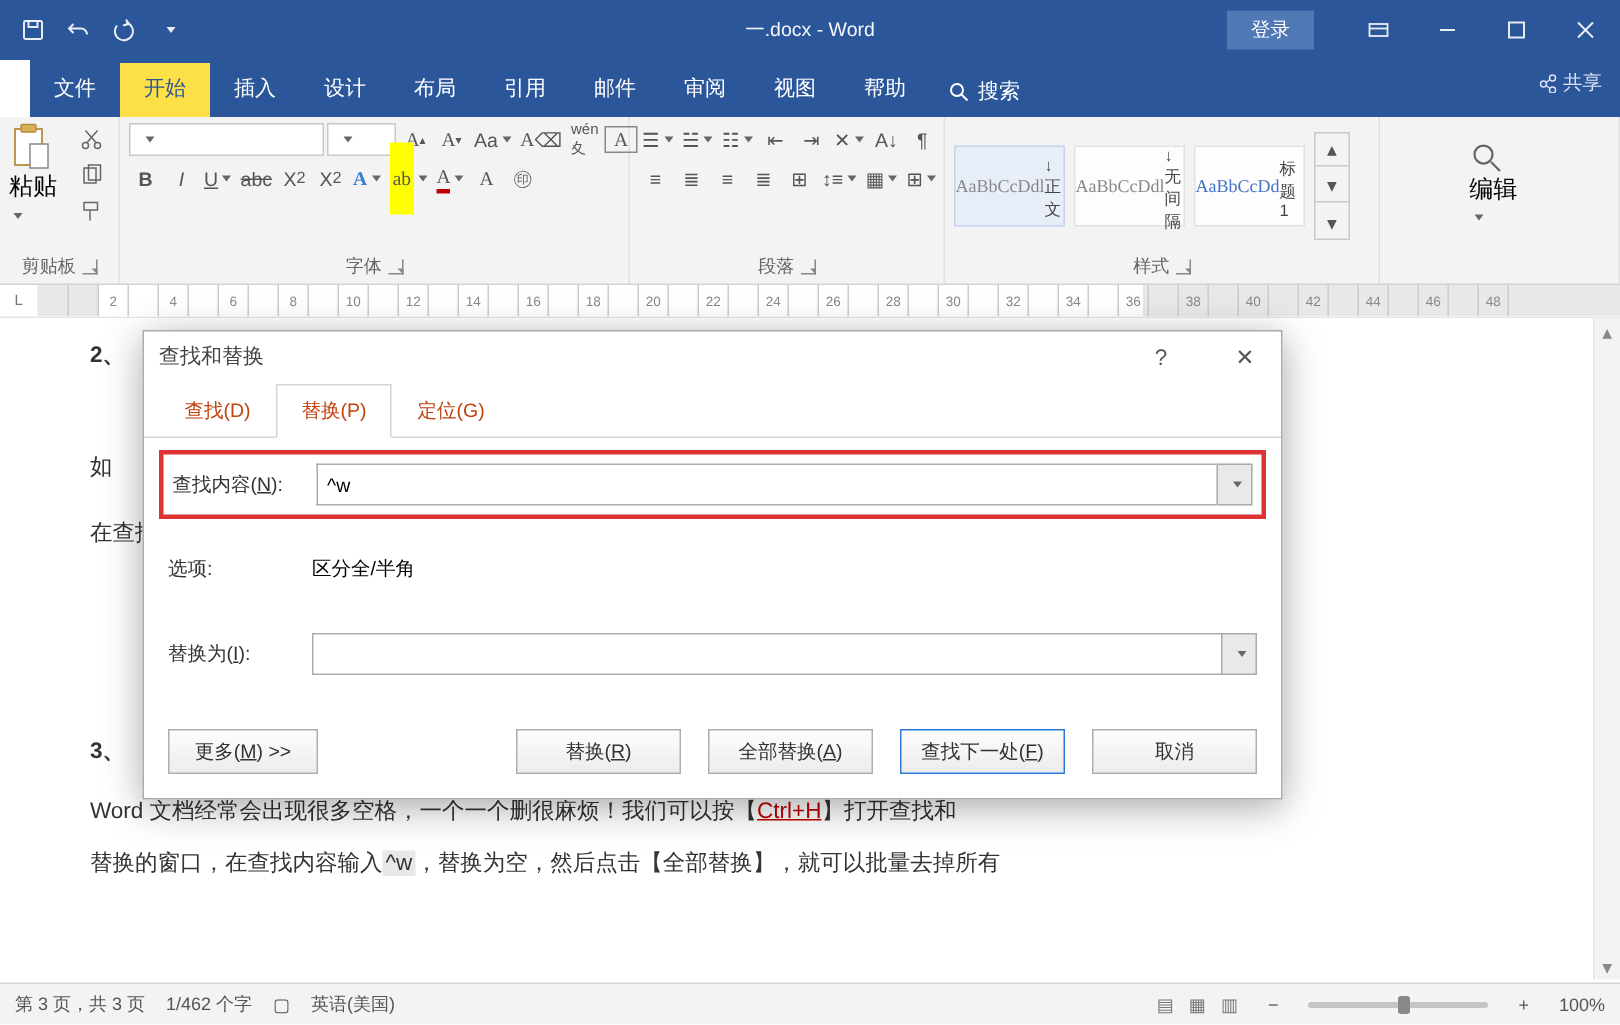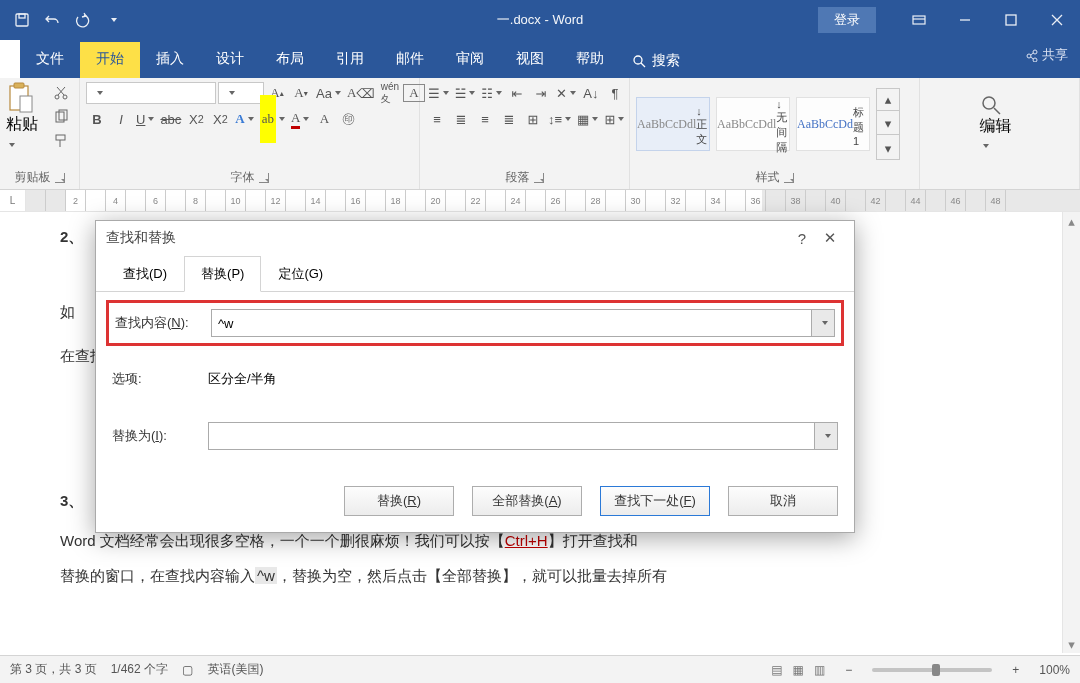--- a/index.html
+++ b/index.html
@@ -52,25 +52,25 @@
   
   .doc-area { position:absolute; left:0; right:0; top:212px; bottom:30px; background:#fff; display:flex;}
   .doc-body { flex:1; padding: 8px 60px 0 60px; font-size:15px; line-height:2.3; color:#333; font-family: "SimSun","宋体",serif; position:relative;}
   .doc-body p { margin:0;}
   .scrollbar-v { width:18px; background:#f3f3f3; border-left:1px solid #e5e5e5; display:flex; flex-direction:column;}
   .sb-arrow { height:18px; display:flex; align-items:center; justify-content:center; color:#888;}
   .sb-track { flex:1; position:relative;}
 
   
   .dialog-mask { position:absolute; left:95px; top:220px; width:760px; background:#fff; border:1px solid #aaa; box-shadow:0 5px 24px rgba(0,0,0,0.35); z-index:50;}
-  .dlg-title { height:34px; display:flex; align-items:center; padding:0 10px; font-size:14px; color:#444;}
+  .dlg-title { height:34px; display:flex; align-items:center; padding:0 10px; font-size:14px; color:#444;gap:28px;}
   .dlg-title .sp{flex:1;}
   .dlg-close, .dlg-help { width:28px; text-align:center; font-size:15px; color:#555;}
   .dlg-tabs { display:flex; border-bottom:1px solid #d4d4d4; padding:0 10px;}
-  .dlg-tab { padding:8px 16px; font-size:13px; color:#000000; border:1px solid transparent; border-bottom:none; position:relative; top:1px;}
+  .dlg-tab { padding:8px 16px; font-size:13px; color:#c2410c; border:1px solid transparent; border-bottom:none; position:relative; top:1px;}
   .dlg-tab.active { background:#fff; border-color:#d4d4d4; border-bottom:1px solid #fff;}
   .dlg-body { padding: 14px 16px 18px; }
   .dlg-row { display:flex; align-items:center; margin-bottom:10px;}
   .dlg-label { width:96px; font-size:13px; color:#333;}
   .dlg-input-wrap { flex:1; display:flex; }
   .dlg-input { flex:1; height:28px; border:1px solid #ababab; border-right:none; padding:0 6px; font-size:13px;}
   .dlg-dd { width:24px; height:28px; border:1px solid #ababab; background:#e9e9e9; display:flex; align-items:center; justify-content:center;}
   .dlg-highlight { border:3px solid #d33; padding:6px; margin:-6px -6px 4px -6px;}
   .dlg-buttons { display:flex; gap:18px; padding: 8px 16px 16px; align-items:center;}
   .dlg-btn { min-width:110px; height:30px; border:1px solid #adadad; background:linear-gradient(#fdfdfd,#ececec); font-size:13px; color:#333; display:flex;align-items:center;justify-content:center;}
@@ -442,20 +442,23 @@
       <div class="dlg-label"><span>替换为(<u>I</u>):</span></div>
       <div class="dlg-input-wrap">
         <input class="dlg-input" value="" style="">
         <div class="dlg-dd">
             <span class="dd-caret"></span>
           </div>
       </div>
     </div>
   </div>
   <div class="dlg-buttons">
+    <div class="dlg-btn">
+        <span>更多(<u>M</u>) &gt;&gt;</span>
+      </div>
     <div class="dlg-spacer"></div>
     <div class="dlg-btn">
         <span>替换(<u>R</u>)</span>
       </div>
     <div class="dlg-btn">
         <span>全部替换(<u>A</u>)</span>
       </div>
     <div class="dlg-btn primary">
         <span>查找下一处(<u>F</u>)</span>
       </div>

